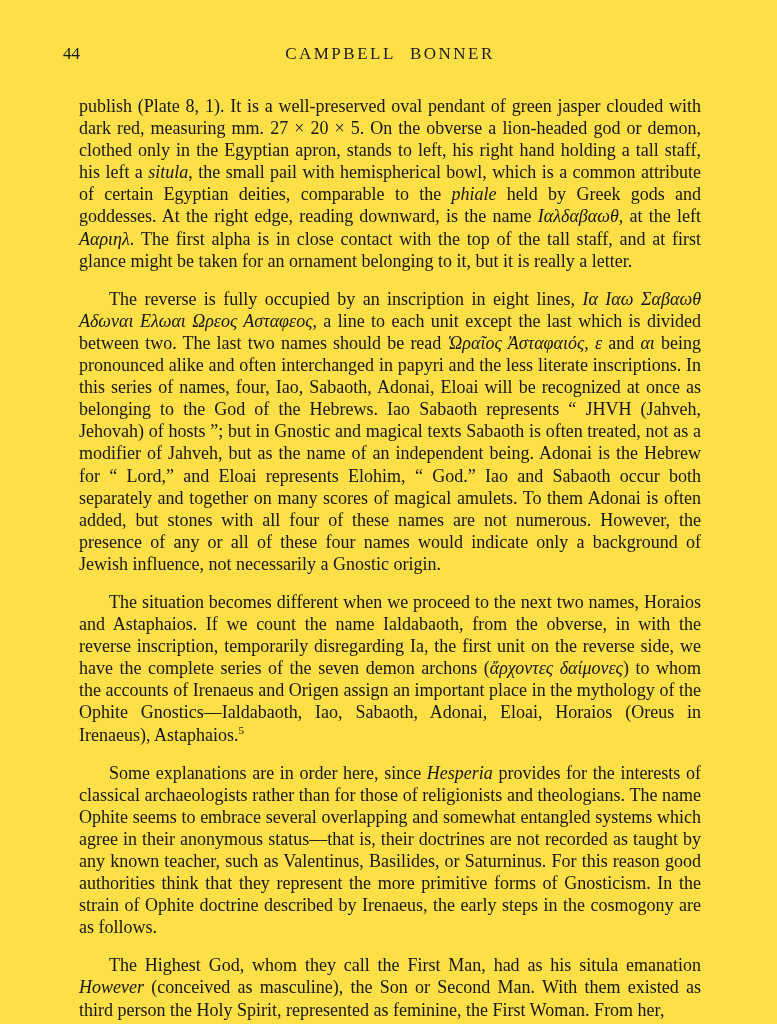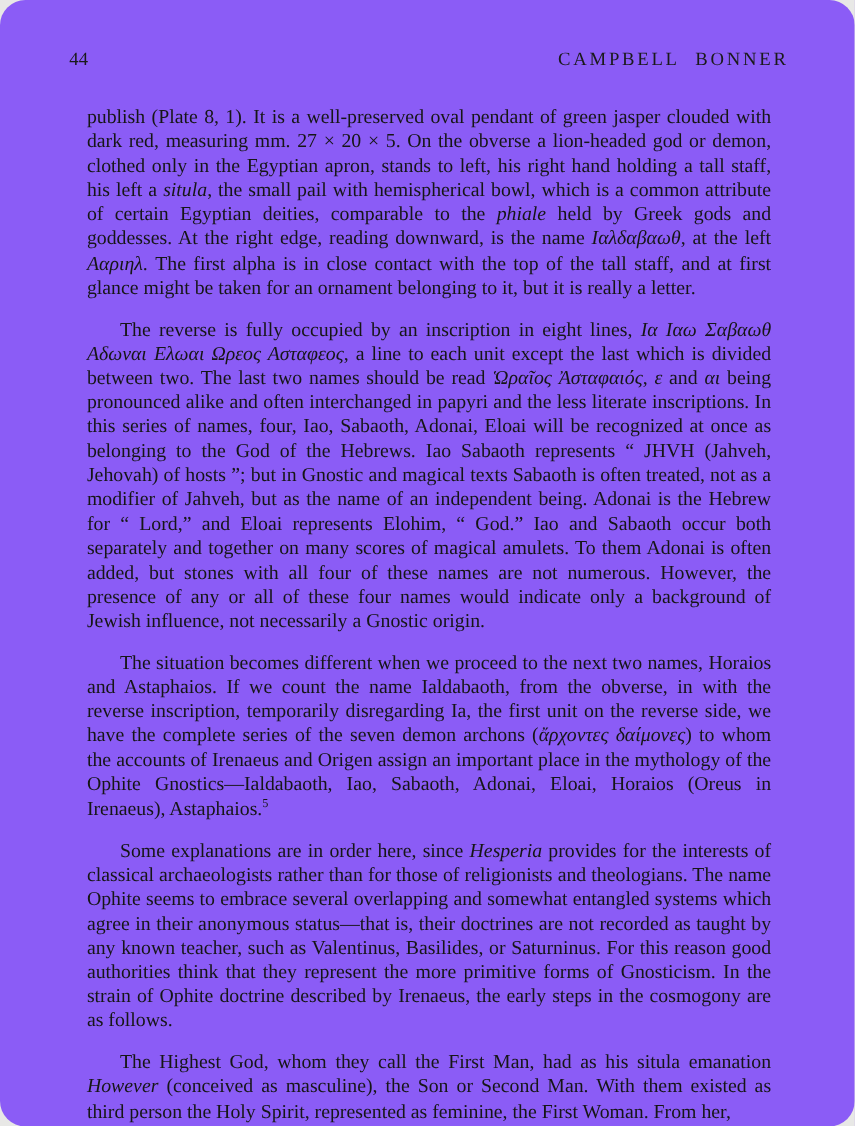--- a/index.html
+++ b/index.html
@@ -4,44 +4,43 @@
 <style>
   html, body {
     margin: 0;
     padding: 0;
     background: #e8e8e6;
   }
   .page {
     position: relative;
     width: 777px;
     height: 1024px;
-    background: #8b5cf6;
+    background: #fde047;
     font-family: "Liberation Serif", serif;
     color: #161616;
     overflow: hidden;
     box-sizing: border-box;
-    border-radius: 23px;
   }
   .header {
     position: absolute;
     top: 44px;
     left: 63px;
     width: 654px;
     height: 22px;
   }
   .page-number {
     position: absolute;
     left: 0;
     top: 0;
     font-size: 17px;
     color: #1a1a1a;
   }
   .running-head {
     width: 100%;
-    text-align: right;
+    text-align: center;
     font-size: 17px;
     letter-spacing: 2.5px;
     word-spacing: 8px;
     color: #1a1a1a;
   }
   .content {
     position: absolute;
     top: 79px;
     left: 63px;
     width: 654px;

